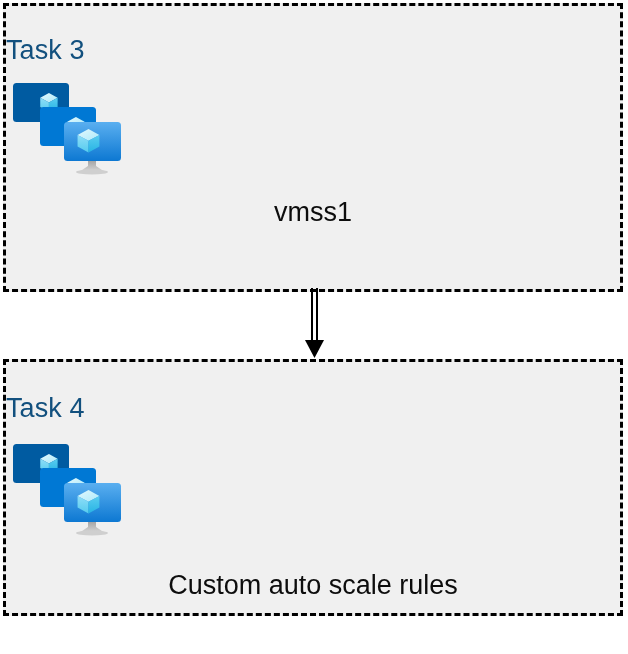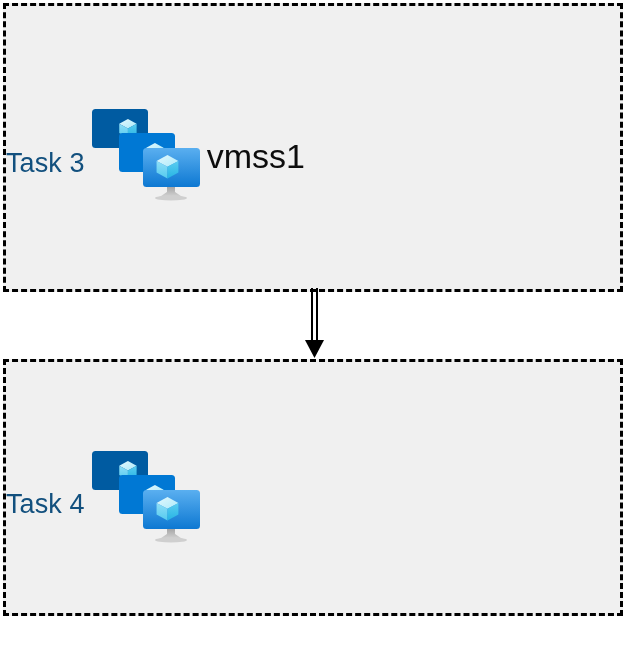--- a/index.html
+++ b/index.html
@@ -20,21 +20,21 @@
     overflow: hidden;
   }
 
   
   .task-box {
     position: absolute;
     box-sizing: border-box;
     background: #f0f0f0;
     border: 3px dashed #000000;
     display: flex;
-    align-items: center;
+    flex-direction: column;
   }
   #box-task3 {
     left: 3px;
     top: 3px;
     width: 620px;
     height: 289px;
   }
   #box-task4 {
     left: 3px;
     top: 359px;
@@ -47,21 +47,21 @@
     font-size: 27px;
     line-height: 1;
     letter-spacing: 0.1px;
     white-space: nowrap;
   }
   #box-task3 .task-title { margin-top: 31px; }
   #box-task4 .task-title { margin-top: 33px; }
 
   .node-label {
     color: #0d0d0d;
-    font-size: 34px;
+    font-size: 27px;
     line-height: 34px;
     text-align: center;
     white-space: nowrap;
   }
 
   
   .vmss-icon {
     width: 116px;
     height: 98px;
     display: block;
@@ -199,15 +199,18 @@
       <ellipse cx="80" cy="91" rx="16" ry="2.6" fill="#cfcfcf"></ellipse>
 
       <rect x="52" y="41" width="57" height="39" rx="3.5" fill="url(#frontGrad4)"></rect>
       <g transform="translate(64,48) scale(0.78)">
         <path d="M16 0 L30 7.6 L16 15.2 L2 7.6 Z" fill="url(#cubeTop4)"></path>
         <path d="M2 7.6 L16 15.2 L16 30 L2 22.4 Z" fill="url(#cubeLeft4)"></path>
         <path d="M30 7.6 L16 15.2 L16 30 L30 22.4 Z" fill="url(#cubeRight4)"></path>
       </g>
     </svg>
 
+    <div class="label-stack">
+      <div class="node-label">Custom auto scale rules</div>
+    </div>
   </div>
 
 </div>
 
 </body></html>

